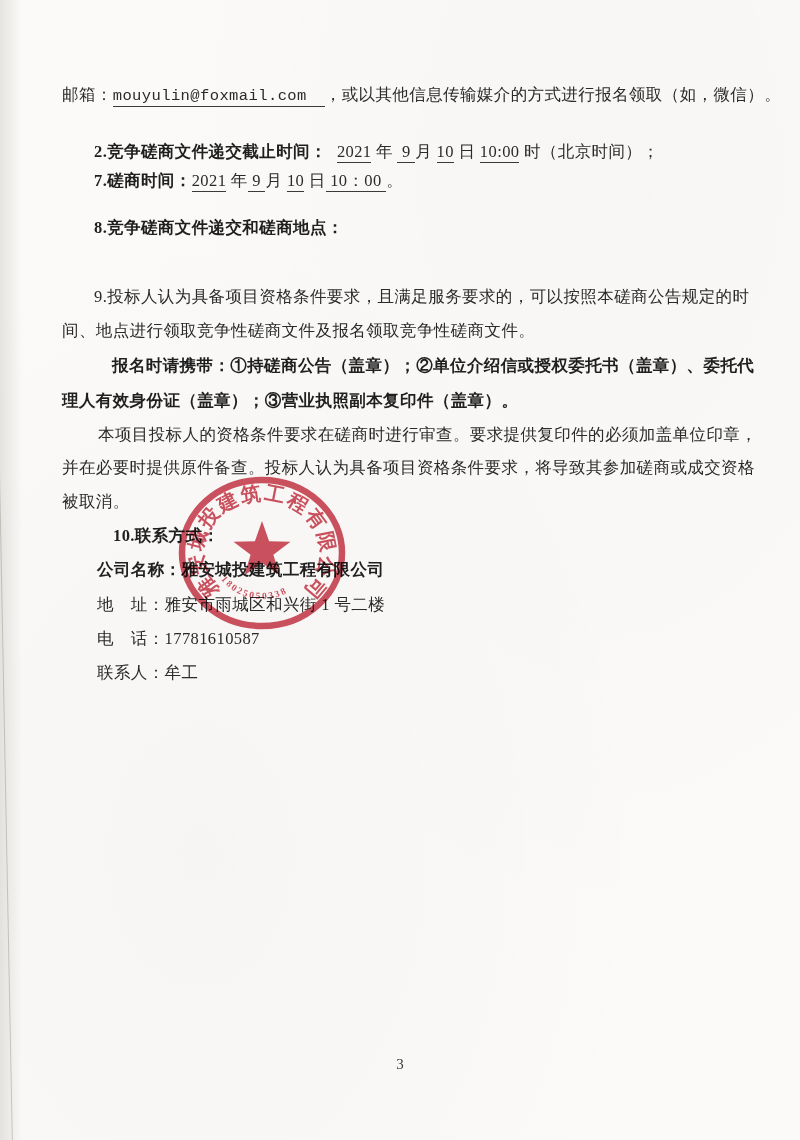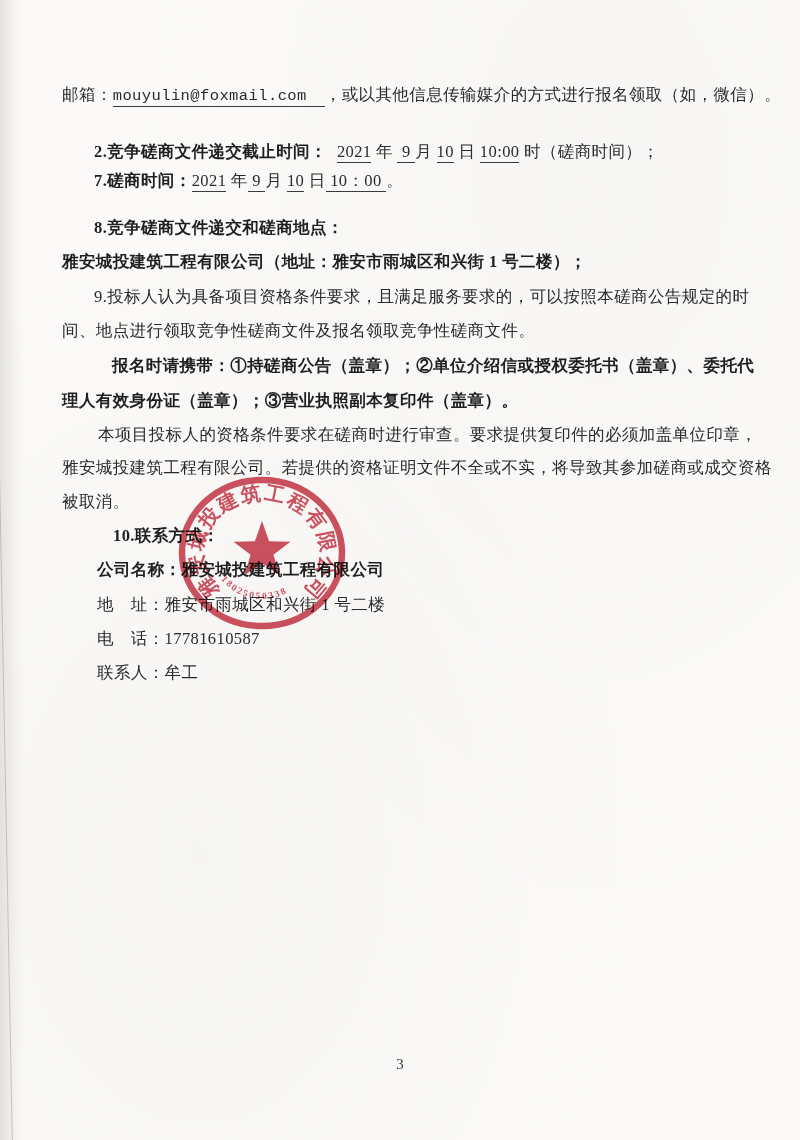--- a/index.html
+++ b/index.html
@@ -31,35 +31,34 @@
 </head>
 <body>
 
 <div class="page">
 
   <div class="edge-shade"></div>
   <div class="crease"></div>
 
   <div class="line" style="top:84px;left:62px"><span>邮箱：</span><span class="u mono upad">mouyulin@foxmail.com</span><span>，或以其他信息传输媒介的方式进行报名领取（如，微信）。</span></div>
 
-  <div class="line" style="top:141px;left:94px"><span class="b">2.竞争磋商文件递交截止时间：</span><span class="u ml">2021</span><span> 年 </span><span class="u"> 9 </span><span>月 </span><span class="u">10</span><span> 日 </span><span class="u">10:00</span><span> 时（磋商时间）；</span></div>
+  <div class="line" style="top:141px;left:94px"><span class="b">2.竞争磋商文件递交截止时间：</span><span class="u ml">2021</span><span> 年 </span><span class="u"> 9 </span><span>月 </span><span class="u">10</span><span> 日 </span><span class="u">10:00</span><span> 时（北京时间）；</span></div>
 
   <div class="line" style="top:170px;left:94px"><span class="b">7.磋商时间：</span><span class="u">2021</span><span> 年</span><span class="u"> 9 </span><span>月 </span><span class="u">10</span><span> 日</span><span class="u"> 10：00 </span><span>。</span></div>
 
   <div class="line b" style="top:217px;left:94px">8.竞争磋商文件递交和磋商地点：</div>
-  <div class="line b" style="top:251px;left:62px">雅安城投建筑工程有限公司（地址：雅安市雨城区和兴街 1 号二楼）；</div>
 
   <div class="line" style="top:286px;left:94px">9.投标人认为具备项目资格条件要求，且满足服务要求的，可以按照本磋商公告规定的时</div>
   <div class="line b" style="top:355px;left:112px">报名时请携带：①持磋商公告（盖章）；②单位介绍信或授权委托书（盖章）、委托代</div>
 
   <div class="line" style="top:320px;left:62px">间、地点进行领取竞争性磋商文件及报名领取竞争性磋商文件。</div>
   <div class="line" style="top:424px;left:98px">本项目投标人的资格条件要求在磋商时进行审查。要求提供复印件的必须加盖单位印章，</div>
 
   <div class="line b" style="top:390px;left:62px">理人有效身份证（盖章）；③营业执照副本复印件（盖章）。</div>
-  <div class="line" style="top:457px;left:62px">雅安城投建筑工程有限公司。若提供的资格证明文件不全或不实，将导致其参加磋商或成交资格</div>
+  <div class="line" style="top:457px;left:62px">并在必要时提供原件备查。投标人认为具备项目资格条件要求，将导致其参加磋商或成交资格</div>
   <div class="line" style="top:491px;left:62px">被取消。</div>
 
   <div class="line b" style="top:525px;left:113px">10.联系方式：</div>
 
   <div class="line" style="top:559px;left:97px"><span class="b">公司名称：</span><span class="b">雅安城投建筑工程有限公司</span></div>
 
   <div class="line" style="top:594px;left:97px"><span>地　址：</span><span>雅安市雨城区和兴街 1 号二楼</span></div>
 
   <div class="line" style="top:628px;left:97px"><span>电　话：</span><span>17781610587</span></div>
 

